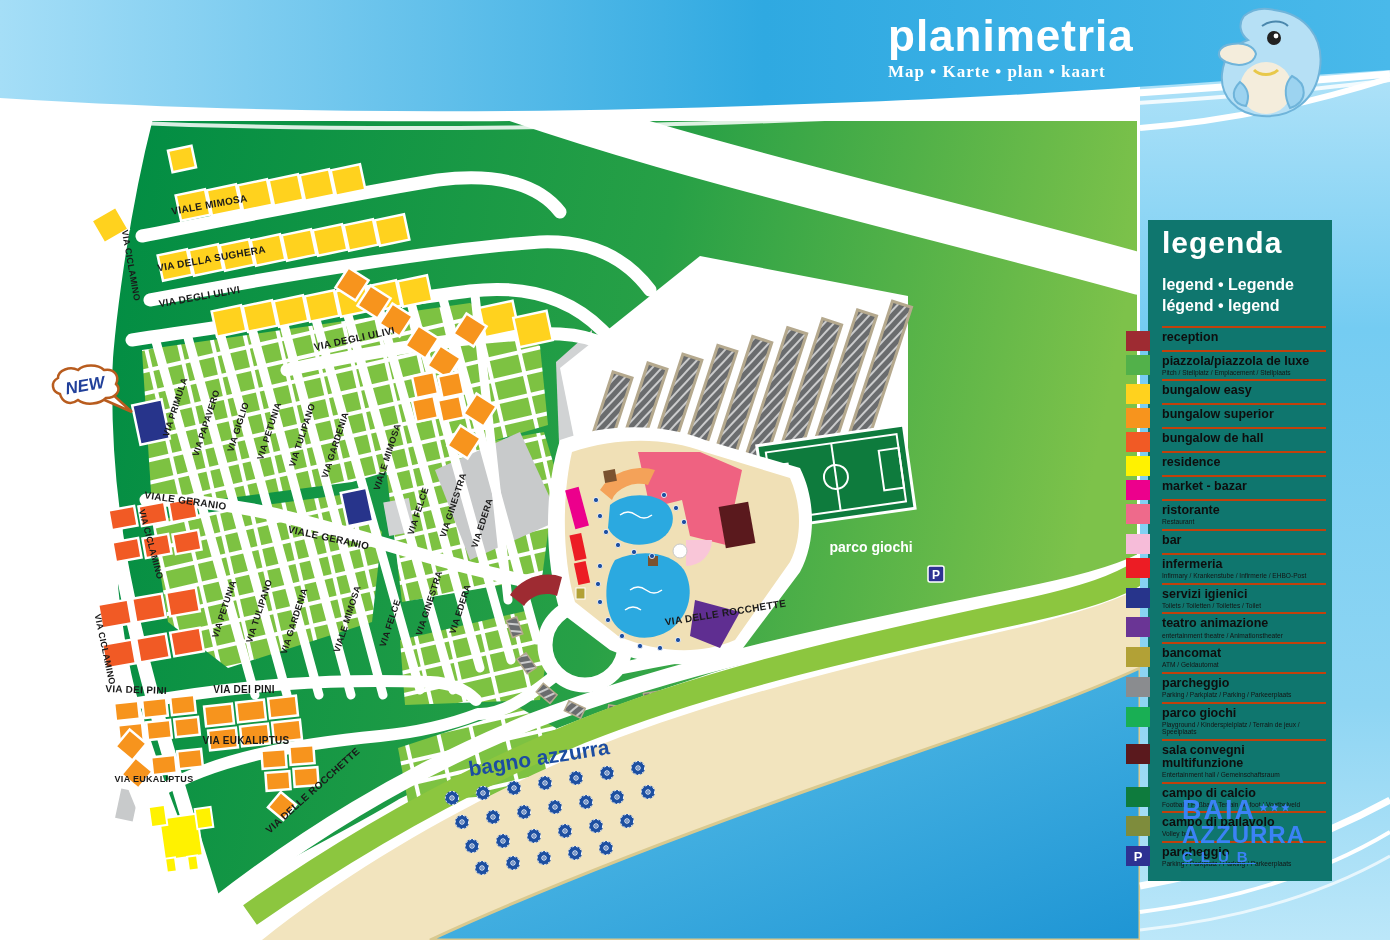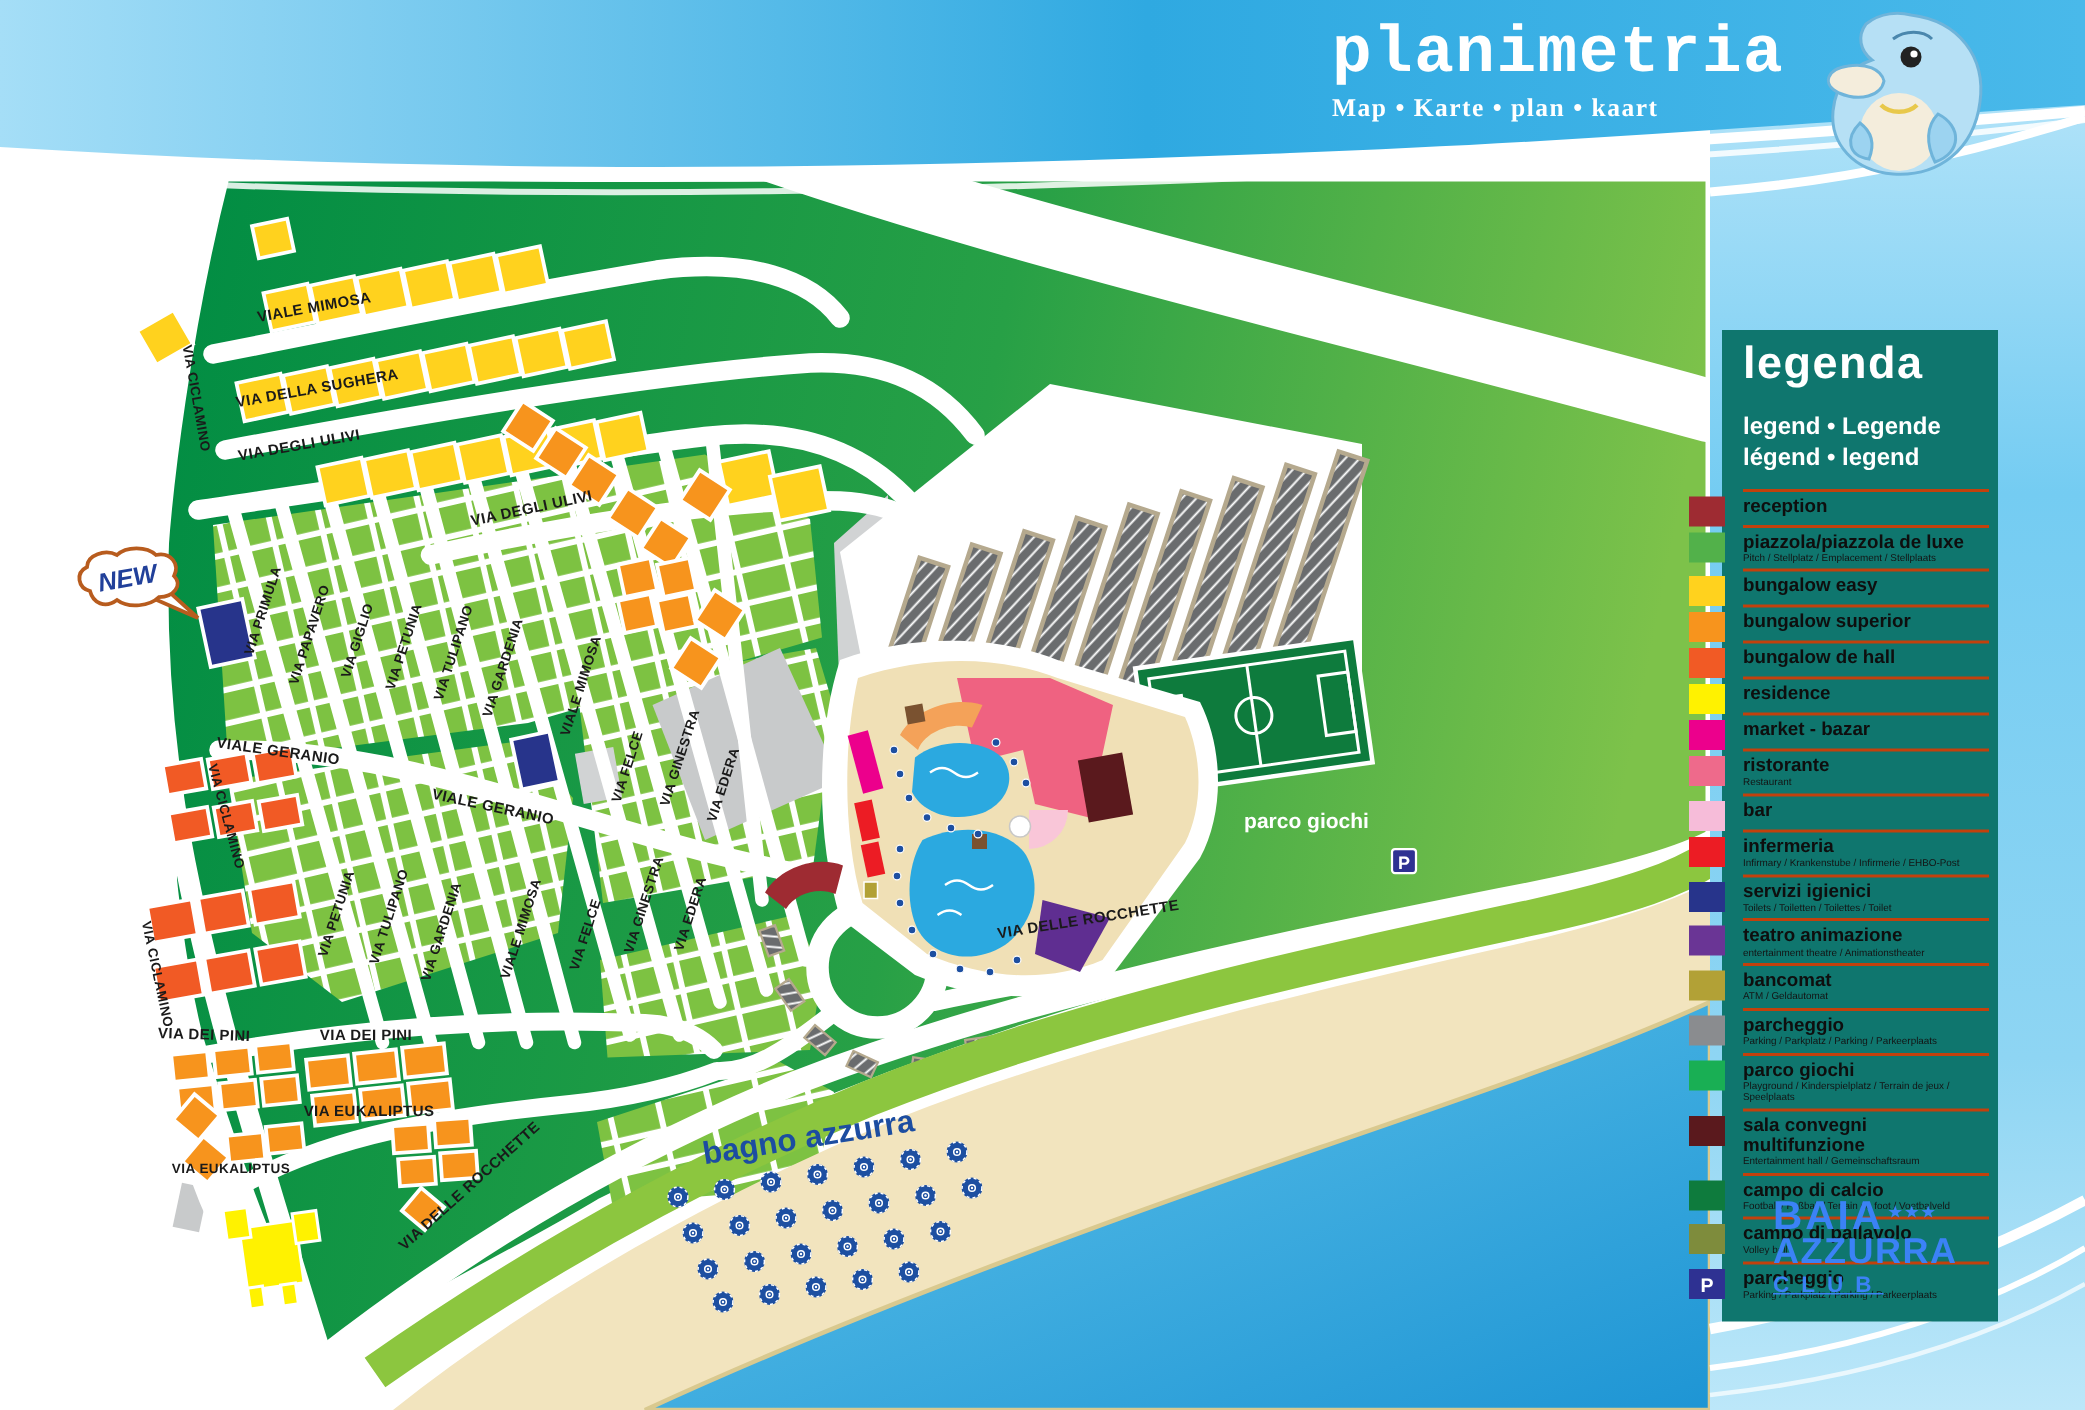--- a/index.html
+++ b/index.html
@@ -1,21 +1,21 @@
 <!DOCTYPE html>
 <html><head>
 <meta charset="utf-8">
 <style>
   html,body{margin:0;padding:0;background:#fff;}
   .stage{position:relative;width:1390px;height:940px;overflow:hidden;
          font-family:"Liberation Sans",sans-serif;background:#fff;}
   .stage svg.bg{position:absolute;left:0;top:0;z-index:1;}
   
   .hdr{position:absolute;left:888px;top:14px;z-index:3;color:#fff;}
-  .hdr .t{font-size:44px;font-weight:bold;letter-spacing:1px;line-height:1;font-family:Liberation Mono, monospace;}
+  .hdr .t{font-size:44px;font-weight:bold;letter-spacing:1px;line-height:1;}
   .hdr .s{font-size:17px;font-weight:bold;letter-spacing:1px;margin-top:4px;font-family:Liberation Serif, serif;}
   
   .legend{position:absolute;left:1148px;top:220px;width:184px;box-sizing:border-box;
           background:#0f766e;padding:8px 6px 10px 14px;z-index:3;}
   .leg-title{color:#fff;font-size:30px;font-weight:bold;letter-spacing:1px;line-height:1;}
   .leg-sub{color:#fff;font-size:16px;font-weight:bold;line-height:1.3;margin-top:17px;}
   .leg-rows{margin-top:9px;}
   .lrow{position:relative;border-top:2px solid #c2410c;padding:3px 0 3px 0;min-height:16px;}
   .lrow .lab{font-size:12.5px;font-weight:bold;color:#0e0e0e;line-height:1.05;}
   .lrow .sub{font-size:6.6px;color:#141414;line-height:1.15;margin-top:1px;}

